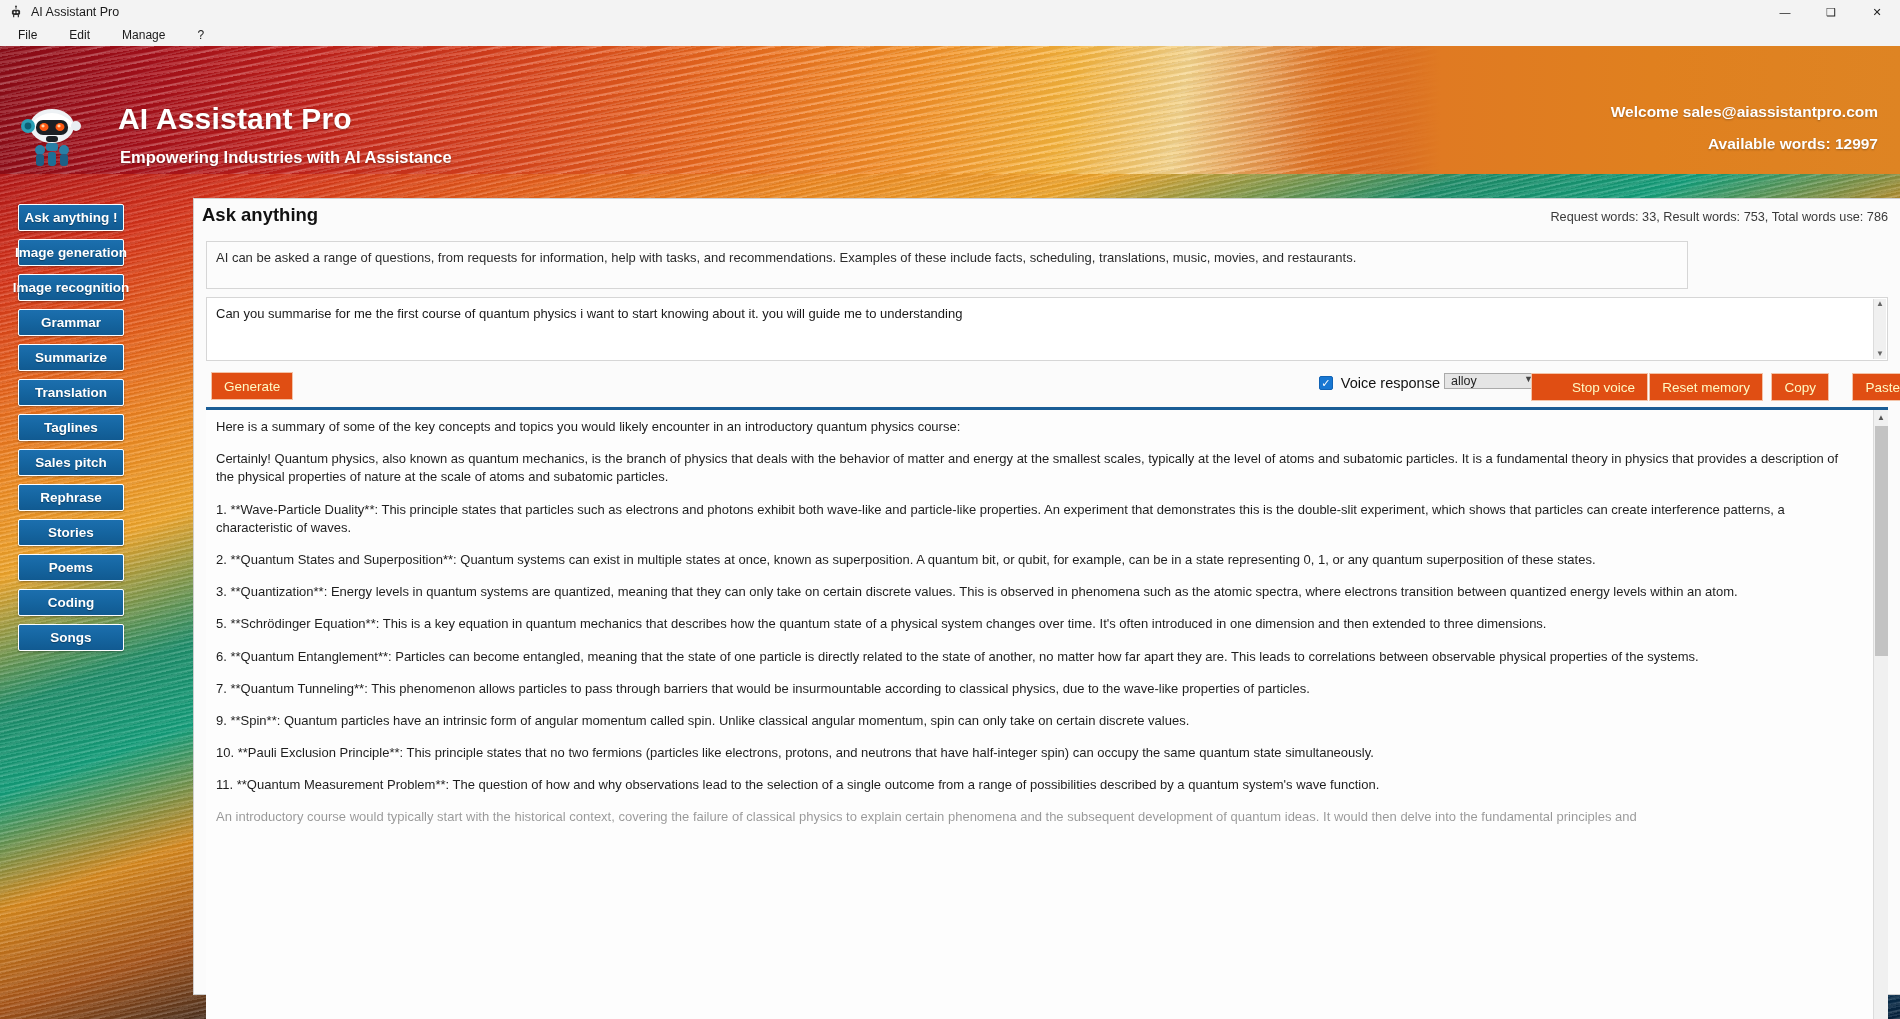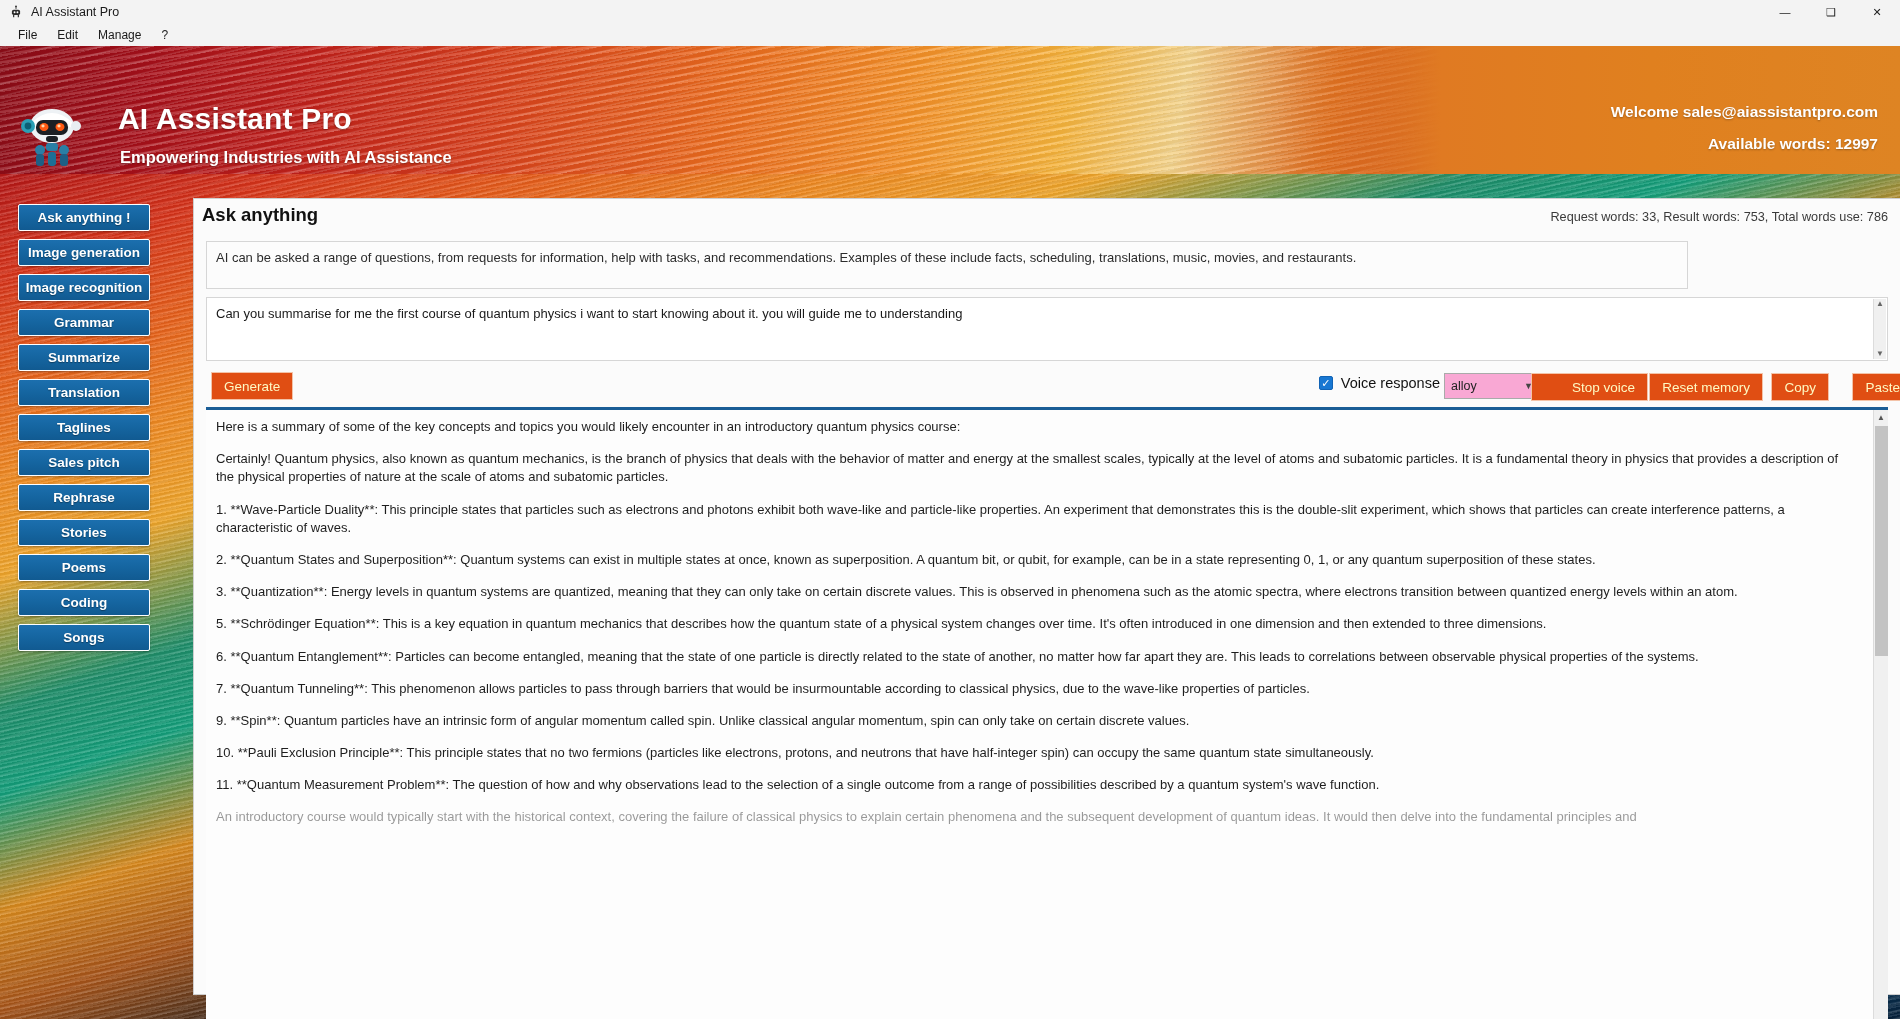--- a/index.html
+++ b/index.html
@@ -40,21 +40,21 @@
   }
   #winbtns .wb.close-btn { color: #222; }
 
   
   #menubar {
     height: 22px;
     background: #f3f3f3;
     display: flex;
     align-items: center;
     padding-left: 8px;
-    gap: 0px;
+    gap: 12px;
   }
   #menubar .mi {
     font-size: 12px;
     color: #1a1a1a;
     padding: 2px 10px;
   }
 
   
   #appframe {
     position: relative;
@@ -143,21 +143,21 @@
     text-shadow: 0 1px 2px rgba(0,0,0,.3);
   }
 
   
   #sidebar {
     position: absolute;
     left: 18px; top: 158px;
     width: 126px;
   }
   .side-btn {
-    width: 132px; height: 27px;
+    width: 106px; height: 27px;
     margin-bottom: 8px;
     background: linear-gradient(180deg, #1c6fae 0%, #1565a0 50%, #115a91 100%);
     border: 1.5px solid #ffffff;
     border-radius: 2px;
     color: #ffffff;
     font-size: 13.5px;
     font-weight: bold;
     display: flex; align-items: center; justify-content: center;
     text-shadow: 0 1px 1px rgba(0,0,0,.35);
     box-shadow: 0 1px 2px rgba(0,0,0,.3);
@@ -244,25 +244,25 @@
     width: 14px; height: 14px;
     background: #1877d2;
     border: 1px solid #1163b5;
     border-radius: 2px;
     display: flex; align-items: center; justify-content: center;
     color: #fff; font-size: 11px; line-height: 1;
   }
   #voice-label { font-size: 14.5px; color: #111; }
   #voice-select {
     position: absolute; right: 348px; top: 4px;
-    width: 96px; height: 26px;
-    background: #f9a8d4;
+    width: 96px; height: 16px;
+    background: #e5e5e5;
     border: 1px solid #aaa;
     font-size: 12.5px; color: #222;
-    display: flex; align-items: center;
+    display: flex; align-items: flex-start;
     padding: 0 6px;
     justify-content: space-between;
   }
   #voice-select .chev { font-size: 9px; color: #444; }
   #btn-stopvoice { position: absolute; right: 240px; top: 4px; padding-left: 40px; }
   #btn-resetmem  { position: absolute; right: 125px; top: 4px; }
   #btn-copy1     { position: absolute; right: 59px;  top: 4px; }
   #btn-paste     { position: absolute; right: -25px; top: 4px; }
 
   

